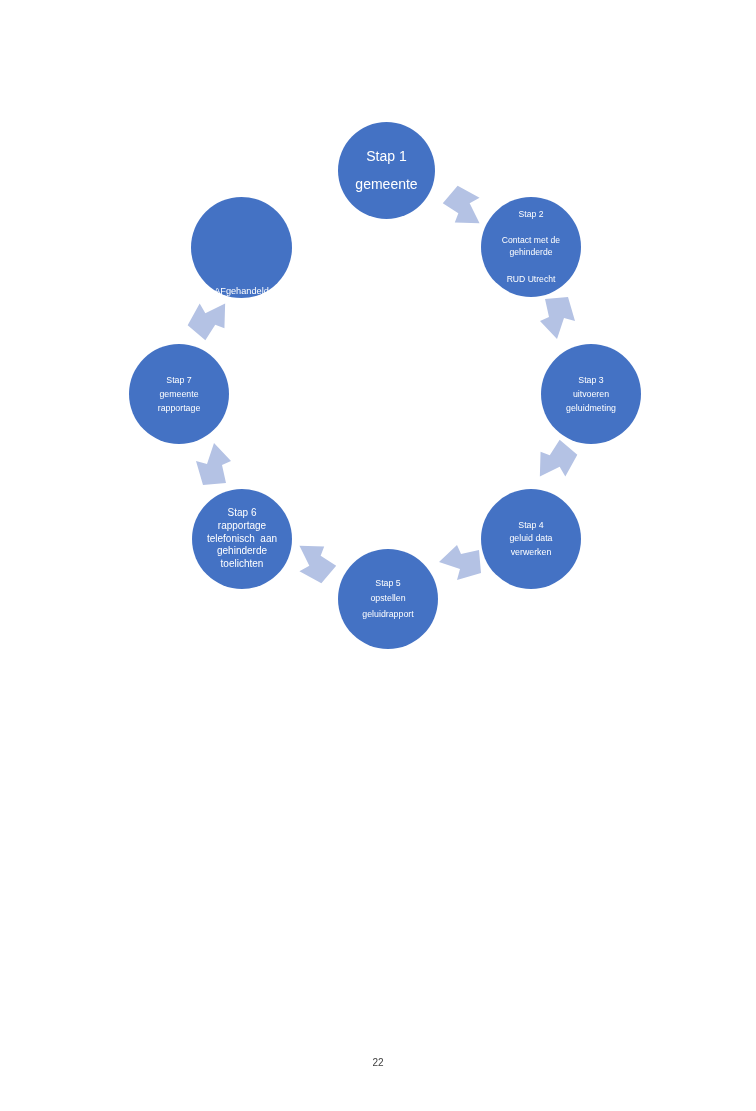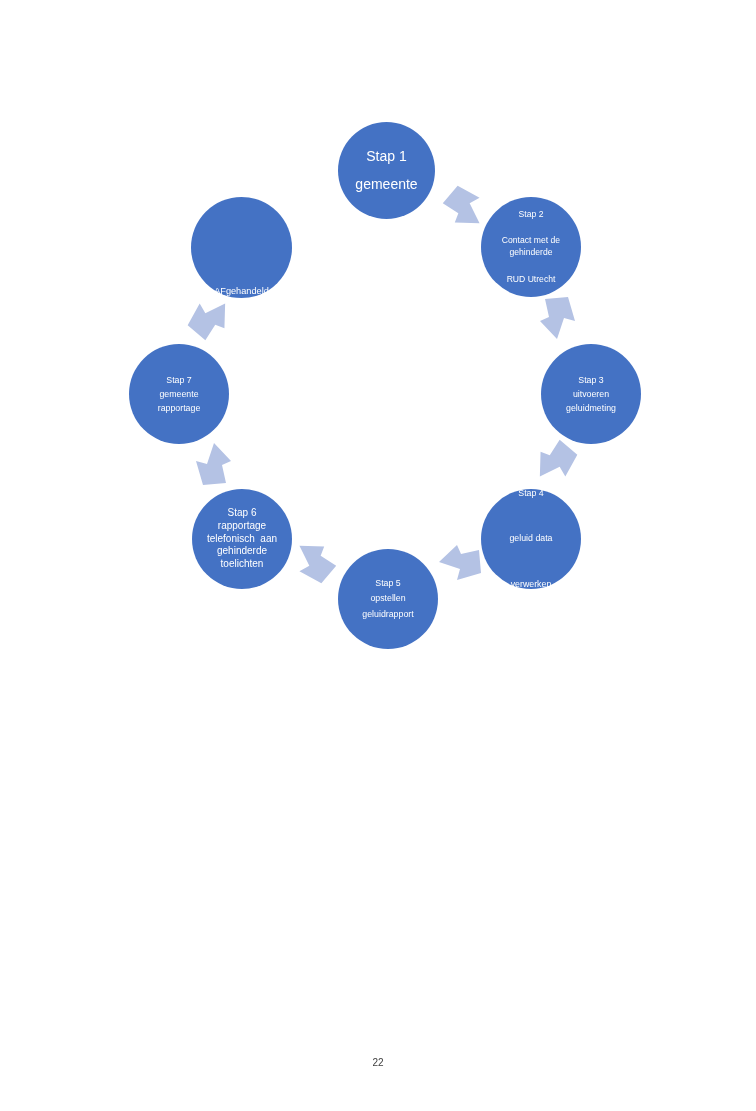--- a/index.html
+++ b/index.html
@@ -38,21 +38,21 @@
   }
   .node .line {
     display: block;
     line-height: 1.28;
     white-space: pre;
   }
   
   .n-stap1      { left: 338px; top: 122px; width: 97px;  height: 97px;  font-size: 14px; text-align: center; }
   .n-stap2      { left: 481px; top: 197px; width: 100px; height: 100px; font-size: 8.6px; }
   .n-stap3      { left: 541px; top: 344px; width: 100px; height: 100px; font-size: 8.8px; }
-  .n-stap4      { left: 481px; top: 489px; width: 100px; height: 100px; font-size: 8.8px; gap: 32px; }
+  .n-stap4      { left: 481px; top: 489px; width: 100px; height: 100px; font-size: 8.8px; }
   .n-stap5      { left: 338px; top: 549px; width: 100px; height: 100px; font-size: 8.8px; }
   .n-stap6      { left: 192px; top: 489px; width: 100px; height: 100px; font-size: 10px; }
   .n-stap7      { left: 129px; top: 344px; width: 100px; height: 100px; font-size: 8.8px; }
   .n-afgehandeld{ left: 191px; top: 197px; width: 101px; height: 101px; font-size: 9.2px; justify-content: flex-end; }
 
   .n-stap1 .line  { line-height: 1.95; }
   .n-stap3 .line  { line-height: 1.62; }
   .n-stap4 .line  { line-height: 1.52; }
   .n-stap5 .line  { line-height: 1.72; }
   .n-stap7 .line  { line-height: 1.62; }

